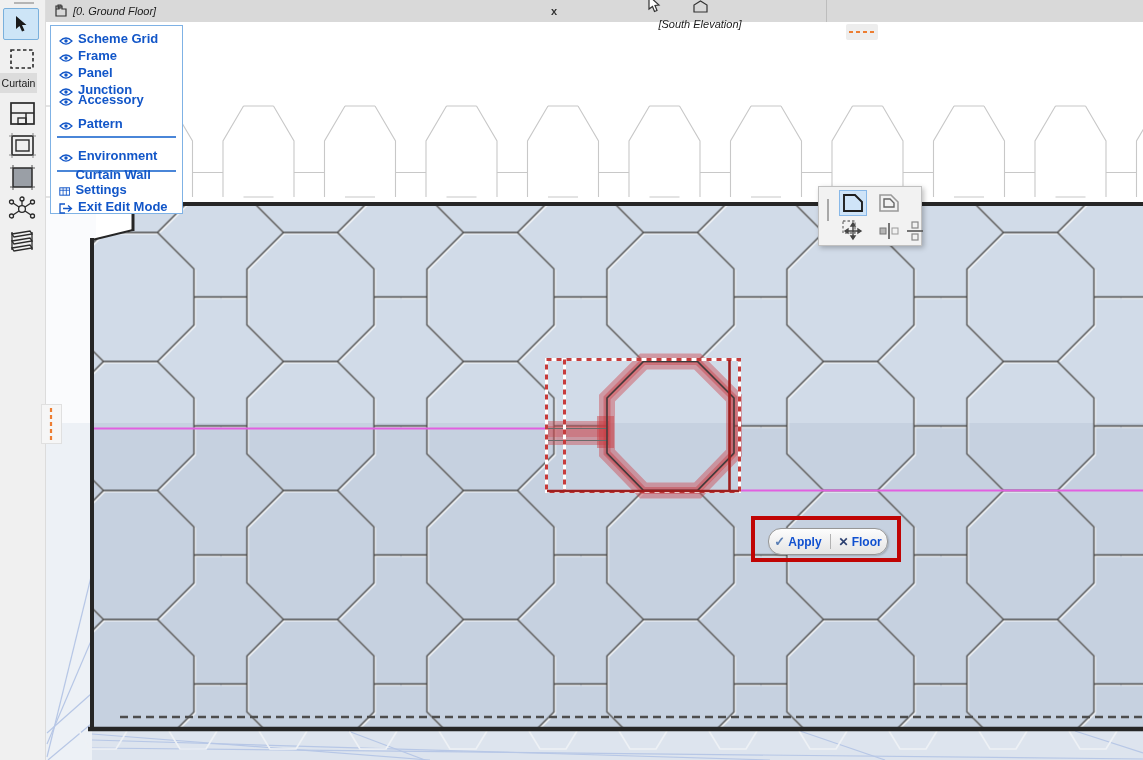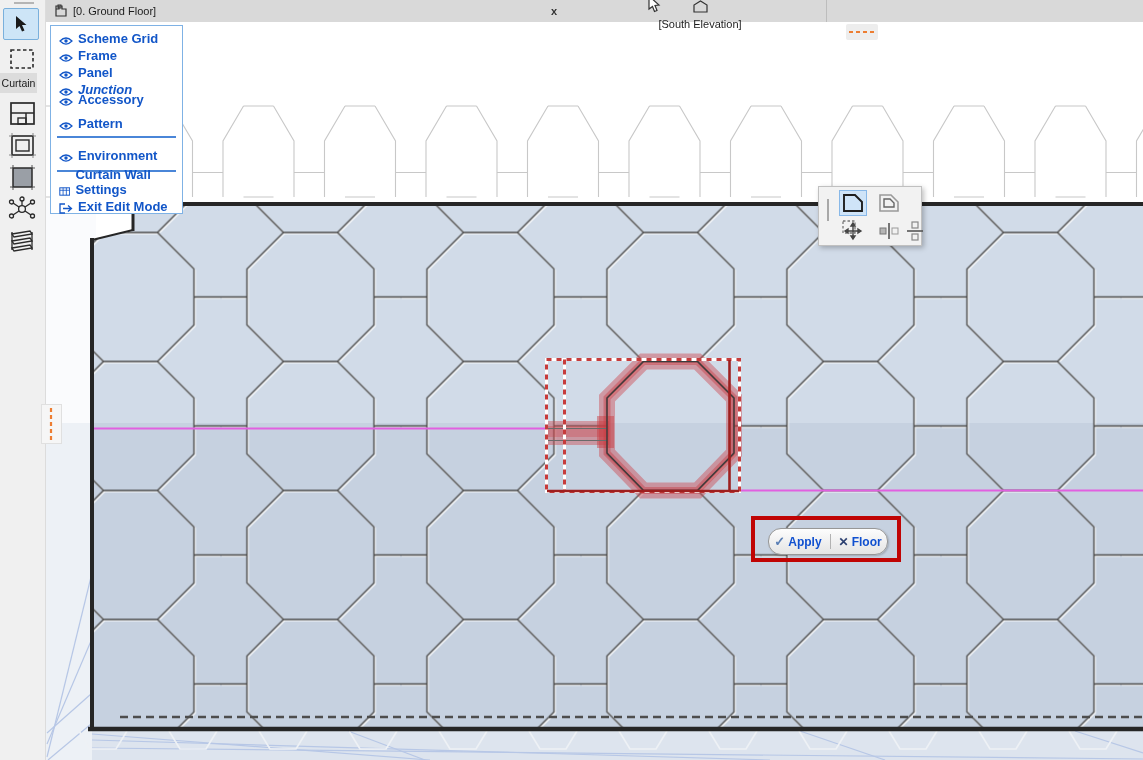--- a/index.html
+++ b/index.html
@@ -7,21 +7,21 @@
     width:1143px;height:760px;position:relative;overflow:hidden;
     font-family:"Liberation Sans", sans-serif;
     background:#ffffff;
     -webkit-font-smoothing:antialiased;
   }
   
   #canvas-svg{position:absolute;left:0;top:0;width:1143px;height:760px;}
   
   .tabbar{position:absolute;left:46px;top:0;width:1097px;height:22px;background:#d9d9d9;}
   .tab{position:absolute;top:0;height:22px;display:flex;align-items:center;gap:5px;
-       font-size:11px;color:#1c1c1c;padding-left:8px;box-sizing:border-box;cursor:default;}
+       font-size:11px;color:#1c1c1c;padding-left:8px;box-sizing:border-box;cursor:default;font-style:italic;}
   .tab.gray{background:#d9d9d9;}
   .tab.active{background:#ffffff;}
   .tab .ticon{flex:0 0 auto;display:inline-flex;}
   .tab-close{position:absolute;top:4px;width:14px;height:14px;font-size:11px;line-height:14px;
        text-align:center;color:#333;font-weight:bold;}
   .tab-sep{position:absolute;top:0;width:1px;height:22px;background:#bdbdbd;}
   
   .toolbar{position:absolute;left:0;top:0;width:46px;height:760px;background:#f0f0f0;
        border-right:1px solid #dcdcdc;box-sizing:border-box;}
   .tool-handle{position:absolute;left:14px;top:2px;width:20px;height:2px;background:#b5b5b5;}
@@ -247,21 +247,21 @@
       </svg>
     <span>Frame</span>
     </div>
   <div class="cw-item" style="top:37px;">
     <svg width="14" height="10" viewBox="0 0 14 10">
         <path d="M1,5 Q7,-1 13,5 Q7,11 1,5 Z" fill="none" stroke="#1256c8" stroke-width="1.2"></path>
         <circle cx="7" cy="5" r="1.7" fill="#1256c8"></circle>
       </svg>
     <span>Panel</span>
     </div>
-  <div class="cw-item" style="top:54px;font-style:italic;">
+  <div class="cw-item" style="top:54px;">
     <svg width="14" height="10" viewBox="0 0 14 10">
         <path d="M1,5 Q7,-1 13,5 Q7,11 1,5 Z" fill="none" stroke="#1256c8" stroke-width="1.2"></path>
         <circle cx="7" cy="5" r="1.7" fill="#1256c8"></circle>
       </svg>
     <span>Junction</span>
     </div>
   <div class="cw-item" style="top:64px;">
     <svg width="14" height="10" viewBox="0 0 14 10">
         <path d="M1,5 Q7,-1 13,5 Q7,11 1,5 Z" fill="none" stroke="#1256c8" stroke-width="1.2"></path>
         <circle cx="7" cy="5" r="1.7" fill="#1256c8"></circle>

